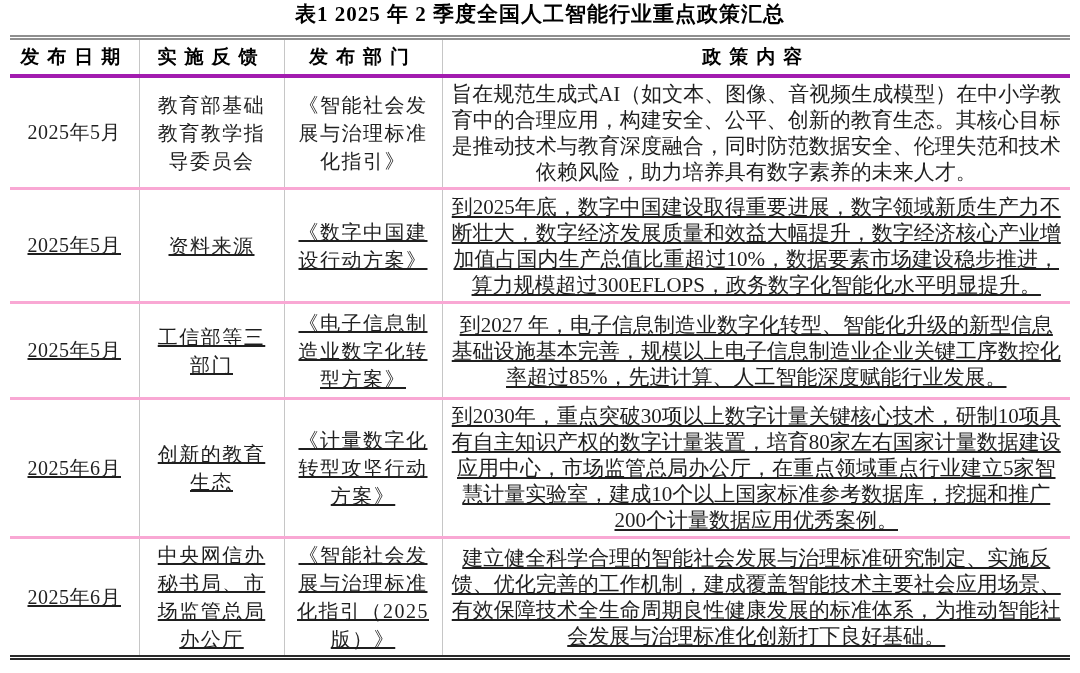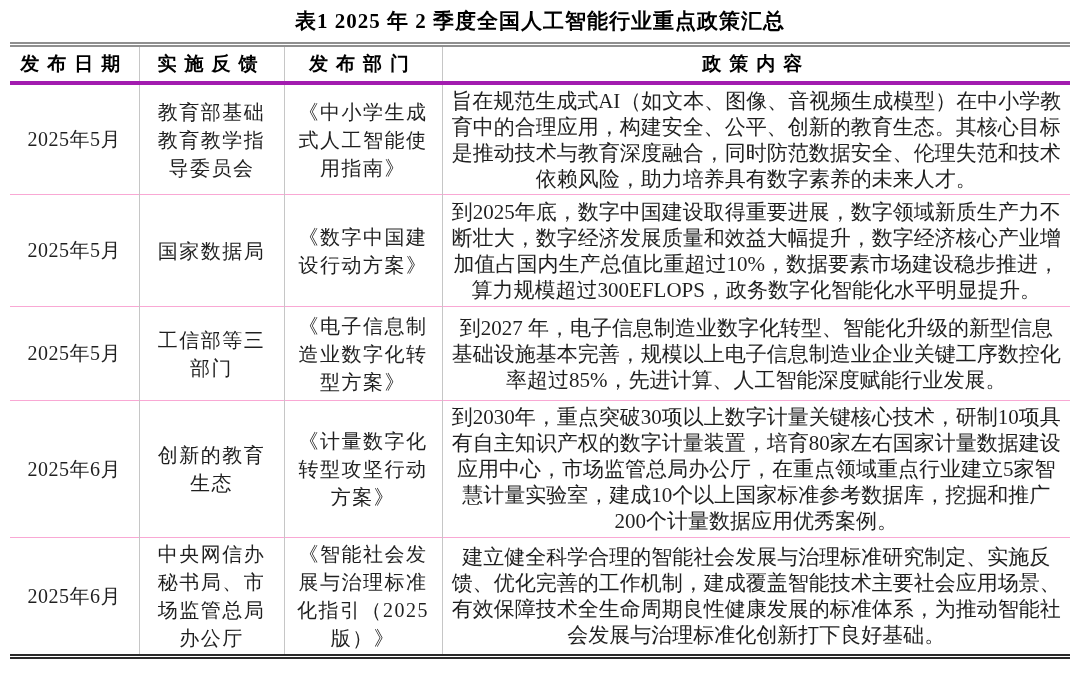--- a/index.html
+++ b/index.html
@@ -3,39 +3,39 @@
 <meta charset="utf-8">
 <style>
   html,body{margin:0;padding:0;background:#ffffff;}
   .page{
     width:1080px;height:673px;background:#ffffff;position:relative;
     font-family:"Liberation Serif","DejaVu Serif",serif;color:#1a1a1a;
     box-sizing:border-box;overflow:hidden;
   }
   .doc-title{
     text-align:center;font-weight:bold;font-size:21px;
-    padding-top:7px;height:35px;letter-spacing:1px;color:#000;
+    height:35px;letter-spacing:1px;color:#000;
   }
   table.policy-table{
     border-collapse:collapse;table-layout:fixed;
     margin-left:10px;width:1060px;
     border-top:5px double #8f8f8f;
     border-bottom:5px double #2a2a2a;
   }
   col.c-date{width:129px;}
   col.c-name{width:145px;}
   col.c-dept{width:158px;}
   col.c-content{width:628px;}
   thead th{
     font-weight:bold;font-size:19px;height:34px;color:#000;
     letter-spacing:8px;text-align:center;vertical-align:middle;
     border-bottom:4px solid #a21caf;padding:0;
   }
   thead th + th, tbody td + td{border-left:1px solid #c6c6c6;}
-  tbody tr + tr td{border-top:1px solid #f9a8d4;}
+  tbody tr + tr td{border-top:3px solid #f9a8d4;text-decoration:underline;}
   tbody td{
     vertical-align:middle;text-align:center;font-size:20px;color:#1f1f1f;
   }
   td.cell-date{letter-spacing:0.5px;}
   td.cell-name,td.cell-dept{
     padding:2px 8px;line-height:28px;letter-spacing:1.5px;
   }
   td.cell-content{
     padding:2px 8px;line-height:26px;font-size:21px;text-align:center;
   }
@@ -68,26 +68,26 @@
         <th>发布日期</th>
         <th>实施反馈</th>
         <th>发布部门</th>
         <th>政策内容</th>
       </tr>
     </thead>
     <tbody>
       <tr class="r1">
         <td class="cell-date">2025年5月</td>
         <td class="cell-name">教育部基础教育教学指导委员会</td>
-        <td class="cell-dept">《中小学生成式人工智能使用指南》</td>
+        <td class="cell-dept">《智能社会发展与治理标准化指引》</td>
         <td class="cell-content">旨在规范生成式AI（如文本、图像、音视频生成模型）在中小学教育中的合理应用，构建安全、公平、创新的教育生态。其核心目标是推动技术与教育深度融合，同时防范数据安全、伦理失范和技术依赖风险，助力培养具有数字素养的未来人才。</td>
       </tr>
       <tr class="r2">
         <td class="cell-date">2025年5月</td>
-        <td class="cell-name">国家数据局</td>
+        <td class="cell-name">资料来源</td>
         <td class="cell-dept">《数字中国建设行动方案》</td>
         <td class="cell-content">到2025年底，数字中国建设取得重要进展，数字领域新质生产力不断壮大，数字经济发展质量和效益大幅提升，数字经济核心产业增加值占国内生产总值比重超过10%，数据要素市场建设稳步推进，算力规模超过300EFLOPS，政务数字化智能化水平明显提升。</td>
       </tr>
       <tr class="r3">
         <td class="cell-date">2025年5月</td>
         <td class="cell-name">工信部等三部门</td>
         <td class="cell-dept">《电子信息制造业数字化转型方案》</td>
         <td class="cell-content">到2027 年，电子信息制造业数字化转型、智能化升级的新型信息基础设施基本完善，规模以上电子信息制造业企业关键工序数控化率超过85%，先进计算、人工智能深度赋能行业发展。</td>
       </tr>
       <tr class="r4">

